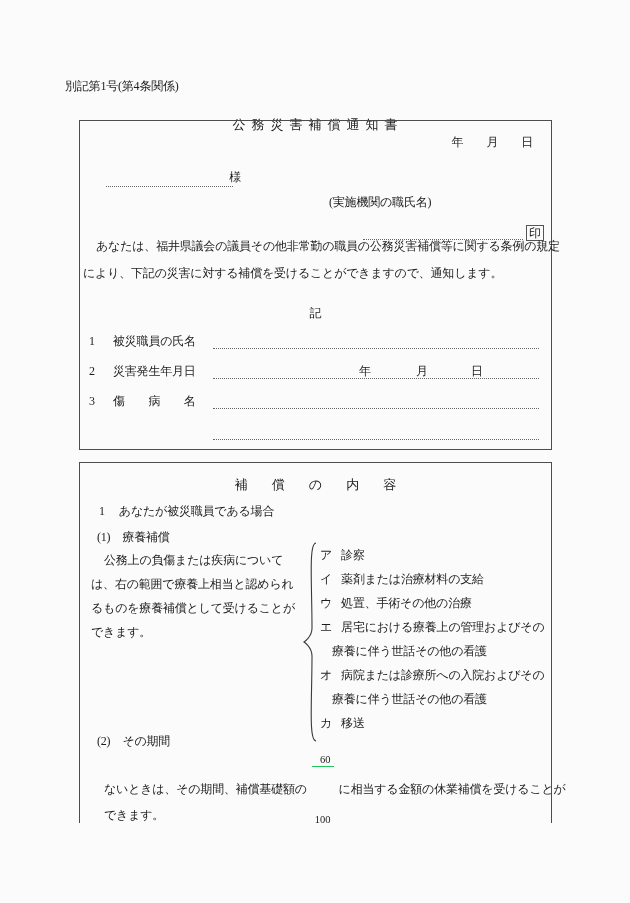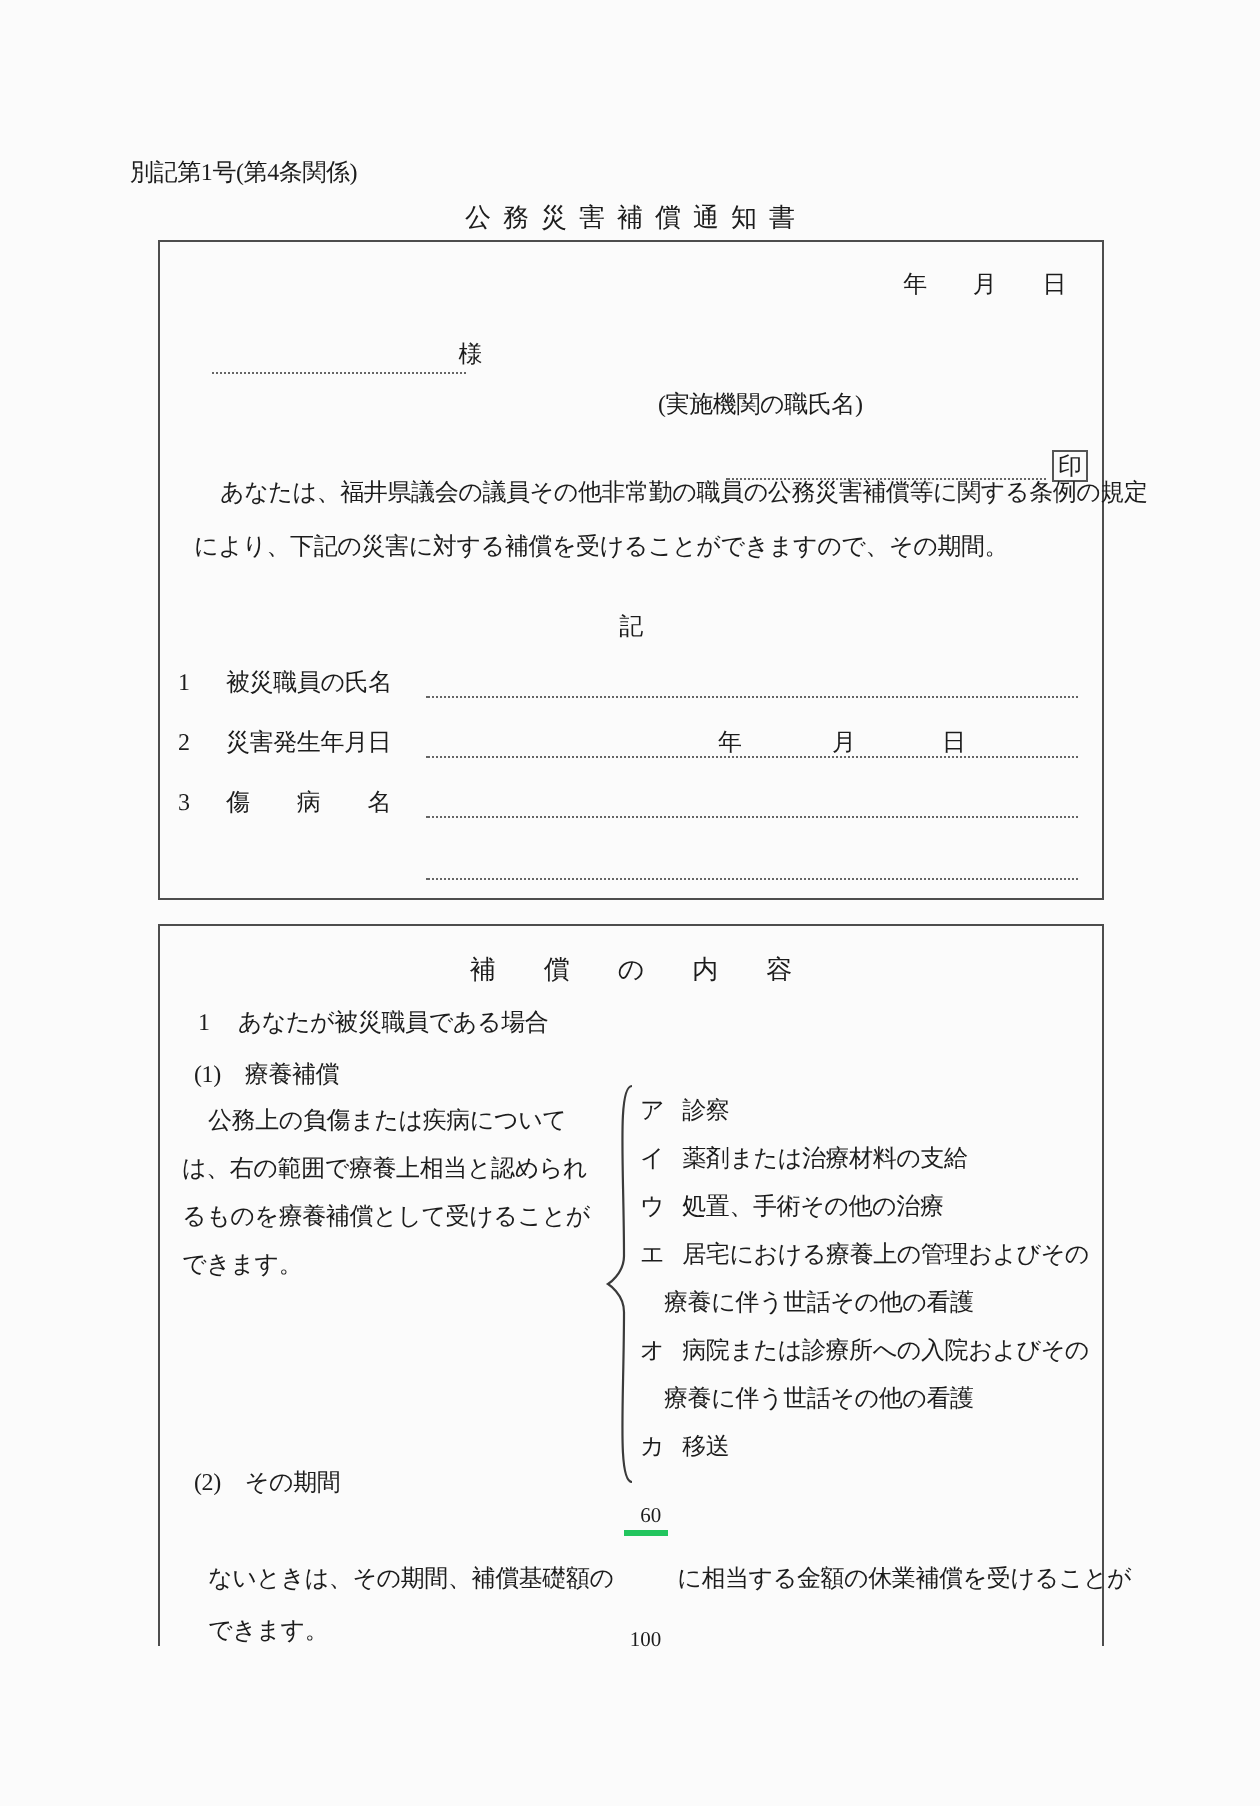--- a/index.html
+++ b/index.html
@@ -19,37 +19,37 @@
   .field-row{display:flex;align-items:flex-end;height:16px;}
   .field-no{width:24px;line-height:16px;}
   .field-label{width:100px;line-height:16px;}
   .field-dots{flex:1;height:16px;border-bottom:1px dotted #666;position:relative;}
   .overlay-char{position:absolute;bottom:1px;line-height:12px;}
   .addr-line{width:127px;height:18px;border-bottom:1px dotted #666;text-align:right;}
   .addr-line span{display:inline-block;margin-right:-8px;line-height:18px;}
   .seal-line{width:160px;height:18px;border-bottom:1px dotted #666;position:relative;}
   .seal-box{position:absolute;right:-21px;bottom:-2px;border:1px solid #555;
     padding:0 2px;line-height:14px;font-size:12px;letter-spacing:0;}
-  .para-line{line-height:27px;white-space:nowrap;margin-left:14px;}
+  .para-line{line-height:27px;white-space:nowrap;}
   .indent1{text-indent:13px;}
   .txt{line-height:16px;white-space:nowrap;}
   .kana{display:inline-block;margin-right:9px;}
   .frac{display:inline-block;text-align:center;margin:0 5px;vertical-align:middle;letter-spacing:0;}
-  .frac-num{display:block;font-size:10.5px;line-height:13px;padding:0 3px;border-bottom:3px solid #22c55e;text-align:right;}
+  .frac-num{display:block;font-size:10.5px;line-height:13px;padding:0 3px;border-bottom:1px solid #22c55e;text-align:right;}
   .frac-den{display:block;font-size:10.5px;line-height:13px;padding:0 3px;margin-top:46px;}
   .fracline{display:flex;align-items:center;height:36px;white-space:nowrap;}
 </style>
 </head>
 <body>
 
 <div class="page">
 
   <div class="abs txt" style="left:65px;top:78px;">別記第1号(第4条関係)</div>
 
-  <div class="abs center doc-title" style="left:0;top:100px;">公務災害補償通知書</div>
+  <div class="abs center doc-title" style="left:0;top:116px;">公務災害補償通知書</div>
 
   <div class="box" style="left:79px;top:120px;width:471px;height:328px;">
 
     <div class="abs date-row" style="right:18px;top:13px;">
       <span>年</span>
       <span>月</span>
       <span>日</span>
     </div>
 
     <div class="abs addr-line" style="left:26px;top:47px;">
@@ -57,21 +57,21 @@
     </div>
 
     <div class="abs txt" style="left:249px;top:73px;">(実施機関の職氏名)</div>
 
     <div class="abs seal-line" style="left:283px;top:100px;">
       <span class="seal-box">印</span>
     </div>
 
     <div class="abs" style="left:3px;top:112px;width:466px;">
       <div class="para-line indent1">あなたは、福井県議会の議員その他非常勤の職員の公務災害補償等に関する条例の規定</div>
-      <div class="para-line">により、下記の災害に対する補償を受けることができますので、その期間。</div>
+      <div class="para-line">により、下記の災害に対する補償を受けることができますので、通知します。</div>
     </div>
 
     <div class="abs center" style="left:0;top:184px;">記</div>
 
     <div class="abs field-row" style="left:9px;right:12px;top:212px;">
       <span class="field-no">1</span>
       <span class="field-label">被災職員の氏名</span>
       <span class="field-dots"></span>
     </div>
 

